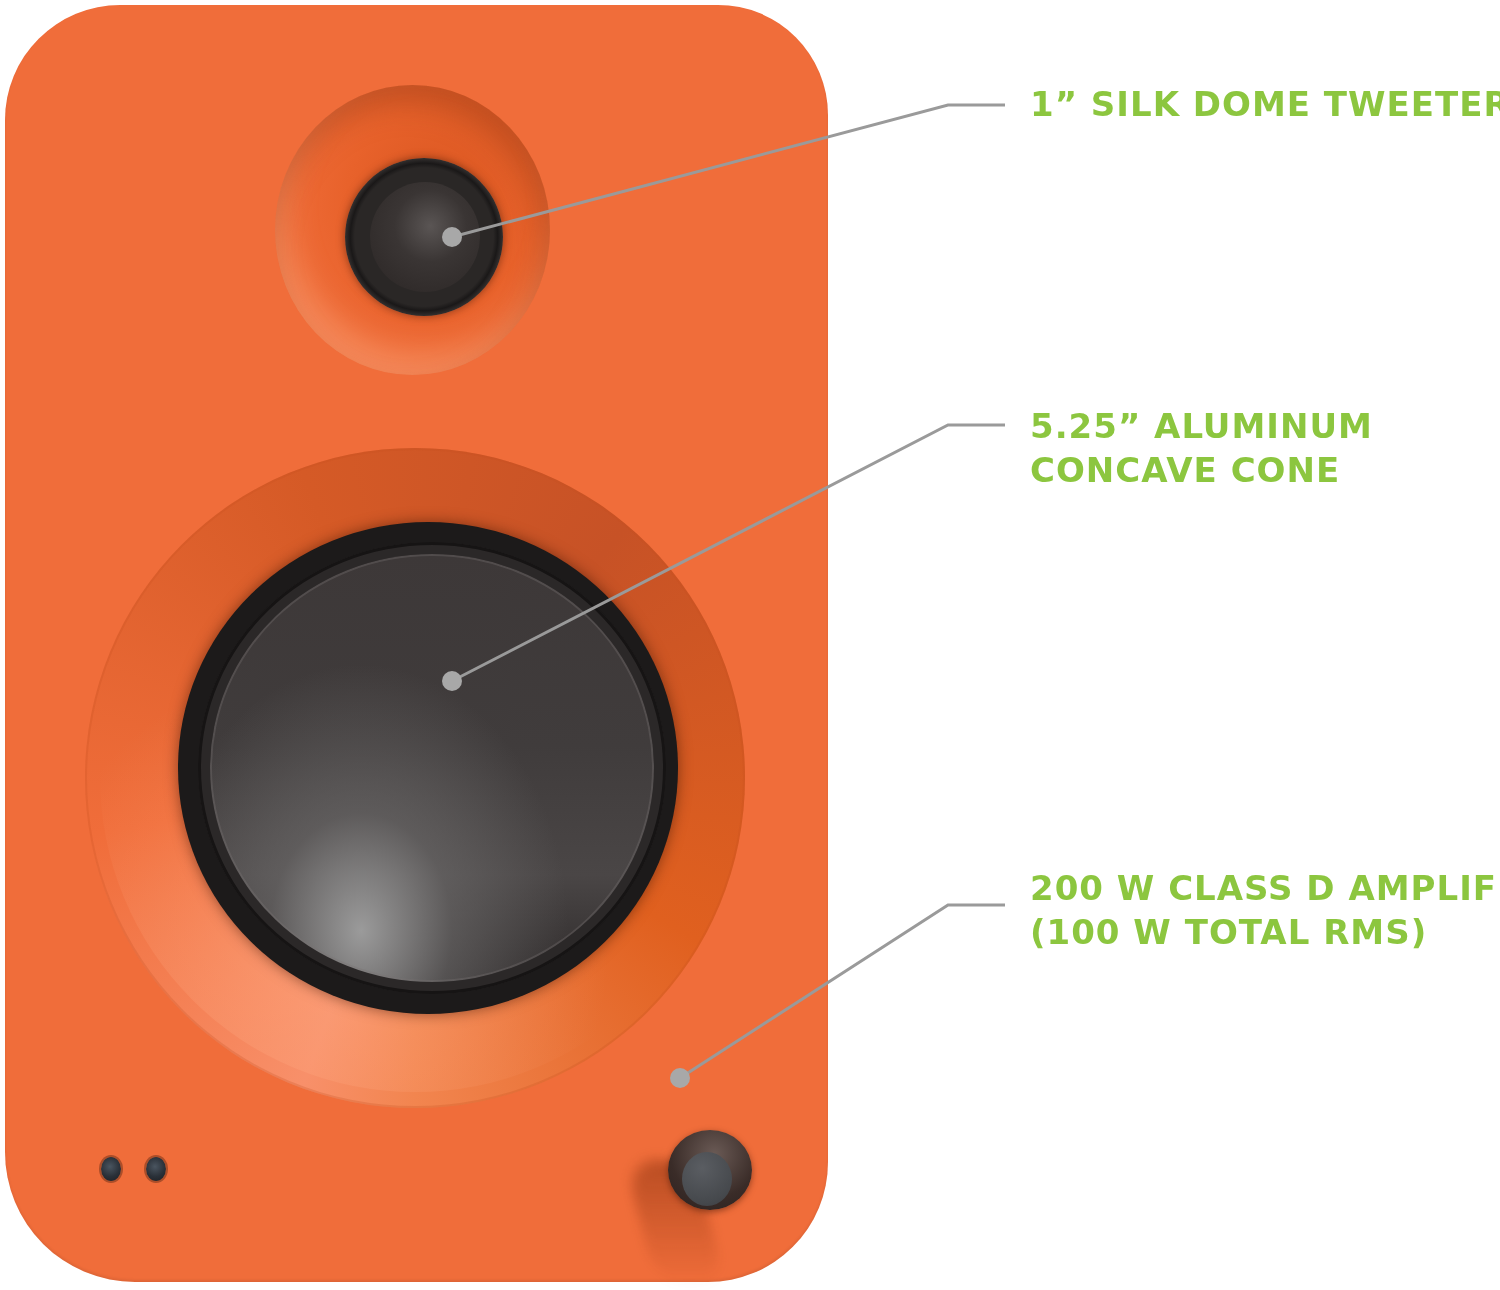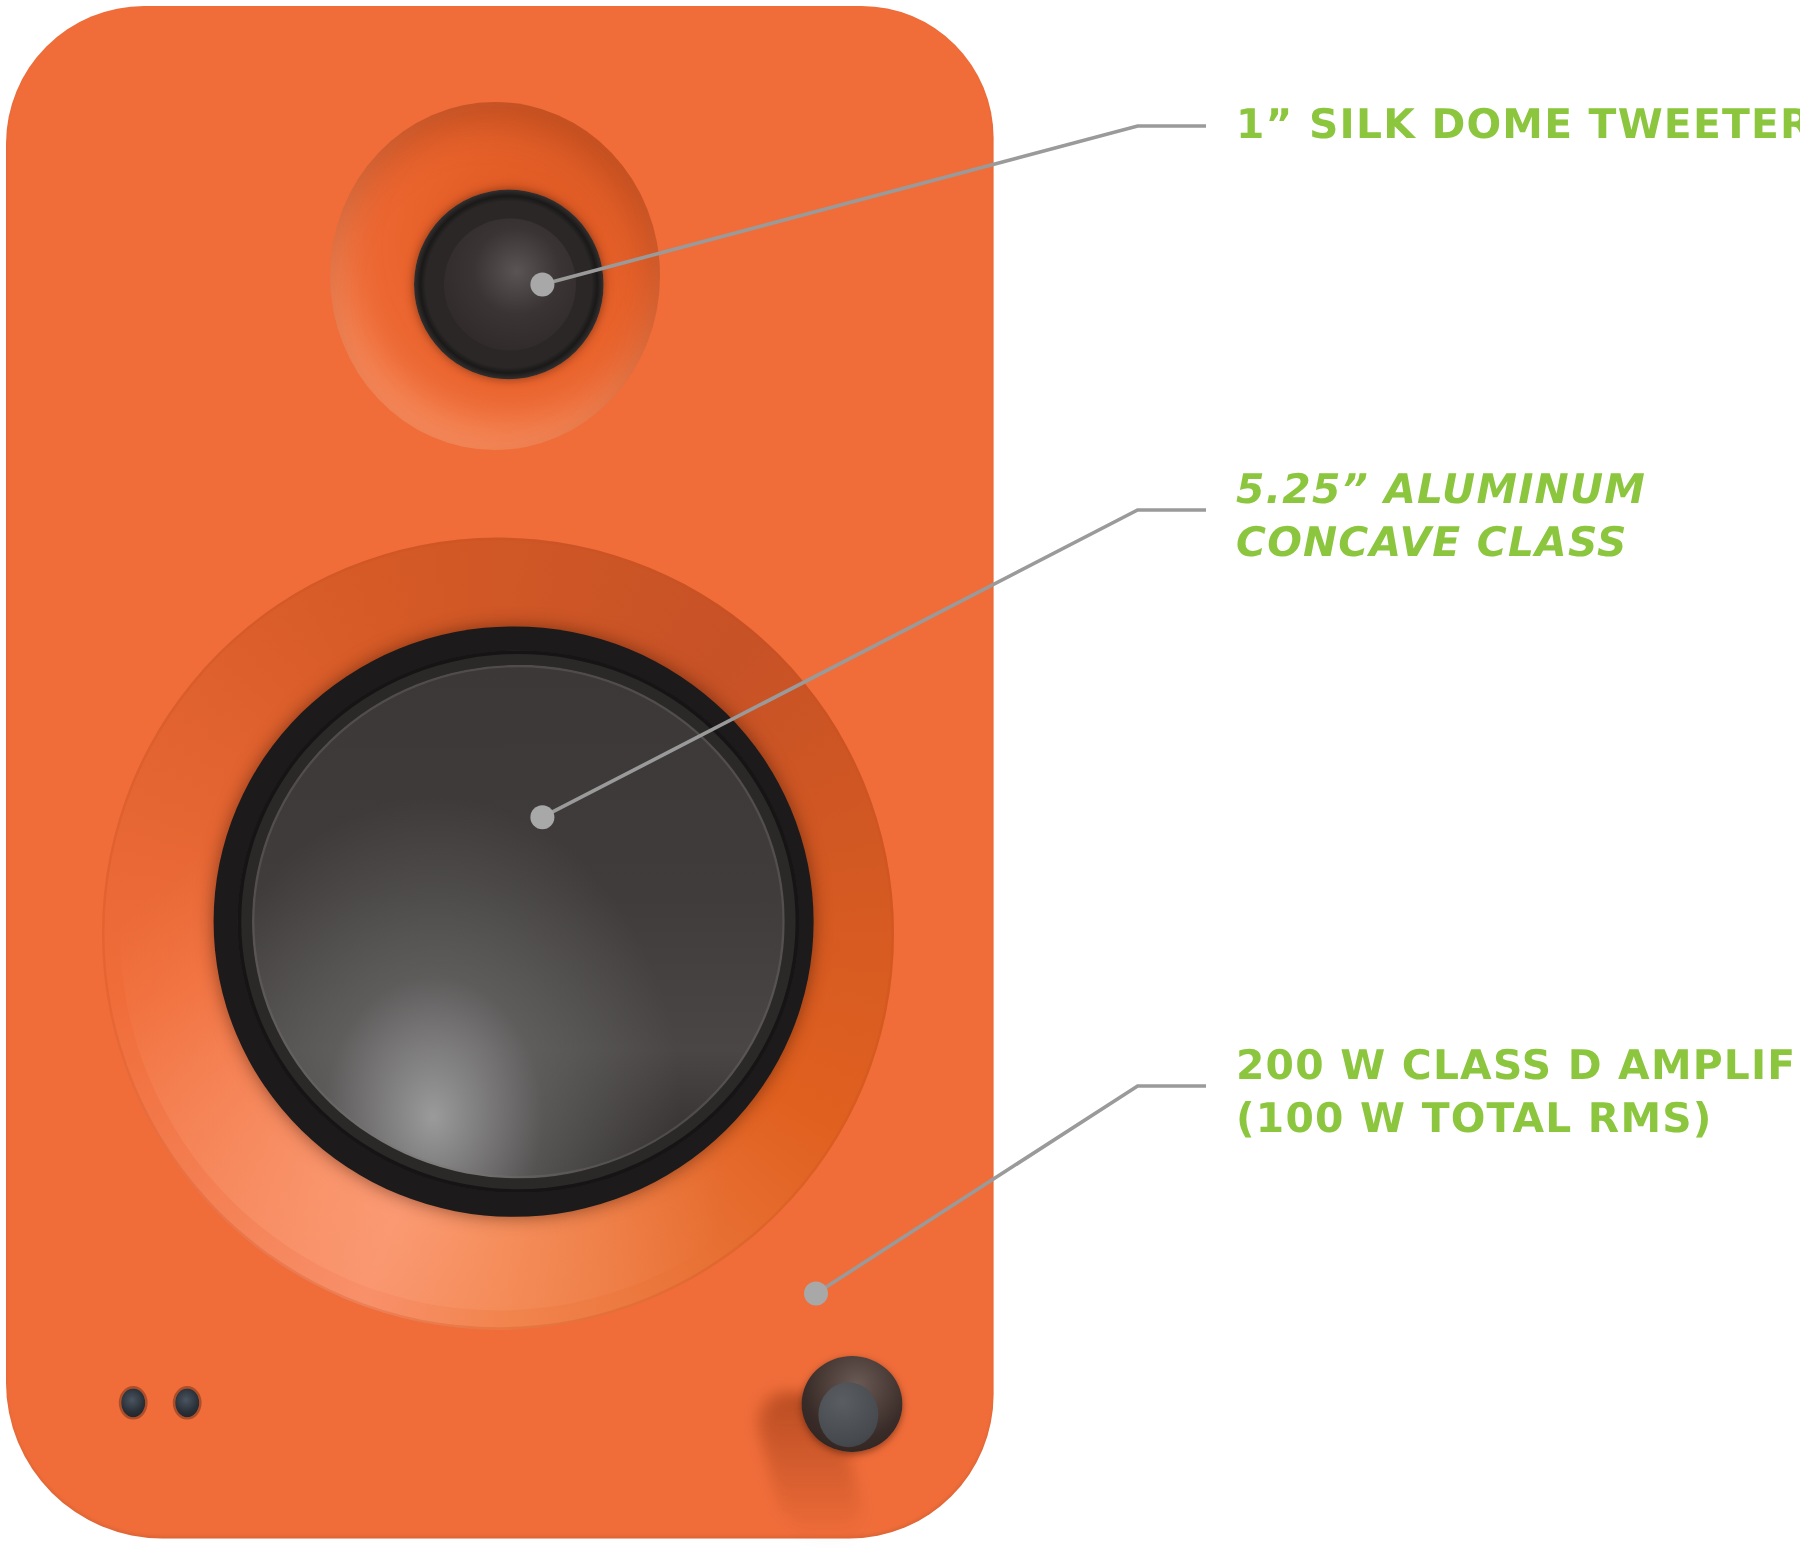--- a/index.html
+++ b/index.html
@@ -80,21 +80,21 @@
             box-shadow: 0 2px 6px rgba(60,20,5,0.5); }
     .knob-cap { position: absolute; left: 682px; top: 1152px; width: 50px; height: 54px; border-radius: 50%;
                 background: radial-gradient(circle at 40% 30%, #5a5d62 0%, #46494d 70%, #3a3c40 100%); }
 
     
     svg.callouts { position: absolute; left: 0; top: 0; width: 1500px; height: 1290px; pointer-events: none; }
 
     .label { position: absolute; left: 1030px; color: #8cc63f; font-weight: bold;
              font-size: 34px; line-height: 44px; letter-spacing: 1px; white-space: nowrap; }
     .label-1 { top: 82px; }
-    .label-2 { top: 386px; font-style: italic; }
+    .label-2 { top: 404px; }
     .label-3 { top: 866px; }
     .label .line { display: block; }
   </style>
 </head>
 <body>
 
 <div class="speaker"></div>
 
 <div class="tweeter-waveguide"></div>
 <div class="tweeter-ring"></div>
@@ -124,18 +124,18 @@
     <circle cx="452" cy="681" r="10"></circle>
     <circle cx="680" cy="1078" r="10"></circle>
   </g>
 </svg>
 
 <div class="label label-1">
   <span class="line">1” SILK DOME TWEETERS</span>
 </div>
 <div class="label label-2">
   <span class="line">5.25” ALUMINUM</span>
-  <span class="line">CONCAVE CLASS</span>
+  <span class="line">CONCAVE CONE</span>
 </div>
 <div class="label label-3">
   <span class="line">200 W CLASS D AMPLIFIER</span>
   <span class="line">(100 W TOTAL RMS)</span>
 </div>
 
 </body></html>

